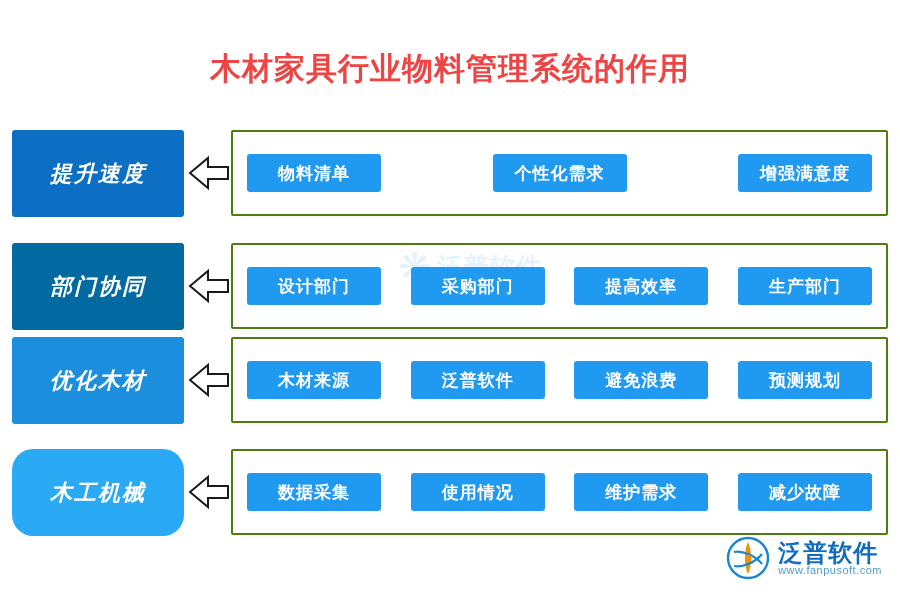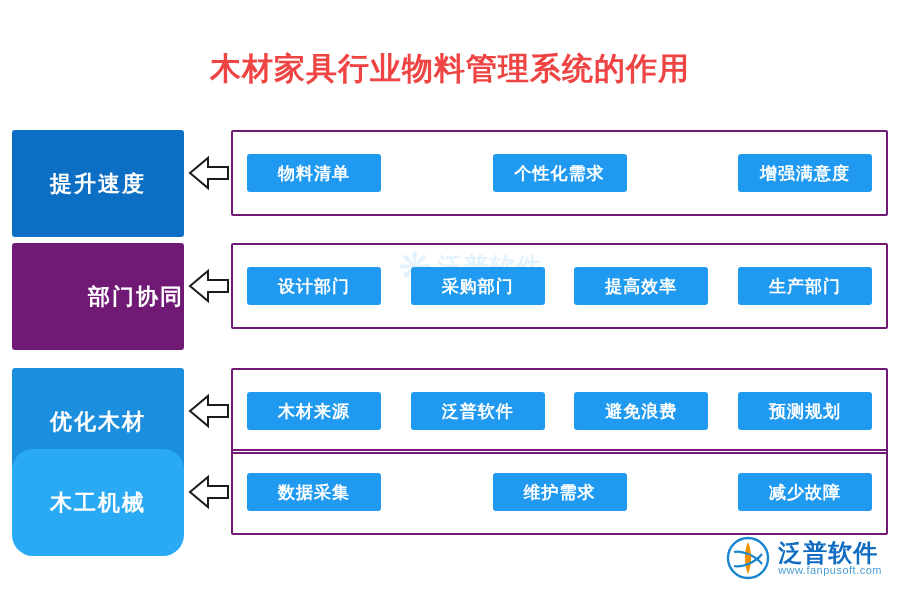--- a/index.html
+++ b/index.html
@@ -31,63 +31,64 @@
 
   
   .row {
     position: absolute;
     left: 0;
     width: 900px;
     height: 86px;
   }
   .row-0 { top: 130px; }
   .row-1 { top: 243px; }
-  .row-2 { top: 337px; margin-top: 31px; }
+  .row-2 { top: 337px; }
   .row-3 { top: 449px; }
 
   
   .cat {
     position: absolute;
     left: 12px;
     top: 0;
     width: 172px;
-    height: 107px;
+    height: 87px;
     border-radius: 3px;
     display: flex;
     align-items: center;
     justify-content: center;
     color: #ffffff;
     font-size: 22px;
     font-weight: bold;
     letter-spacing: 2px;
     box-sizing: border-box;
+    font-style: italic;
   }
   .cat-0 { background: #0d6fc4; }
-  .cat-1 { background: #701a75; justify-content: flex-end; }
+  .cat-1 { background: #0369a1; }
   .cat-2 { background: #1b8ede; }
   .cat-3 { background: #2aa9f4; border-radius: 21px; }
 
   
   .arrow {
     position: absolute;
     left: 188px;
     top: 22px;
     width: 42px;
     height: 42px;
   }
   .arrow svg { display: block; }
 
   
   .group {
     position: absolute;
     left: 231px;
     top: 0;
     width: 657px;
     height: 86px;
-    border: 2px solid #701a75;
+    border: 2px solid #4d7c0f;
     border-radius: 2px;
     box-sizing: border-box;
     display: flex;
     align-items: center;
     justify-content: space-between;
     padding: 0 14px;
   }
   .chip {
     flex: 0 0 auto;
     width: 134px;
@@ -242,20 +243,23 @@
   <div class="arrow">
     <svg width="42" height="42" viewBox="0 0 42 42">
       <polygon points="2,21 20,6 20,15 40,15 40,27 20,27 20,36" fill="#ffffff" stroke="#1b1b1b" stroke-width="2" stroke-linejoin="miter"></polygon>
     </svg>
   </div>
   <div class="group">
     <div class="chip">
         <span>数据采集</span>
       </div>
     <div class="chip">
+        <span>使用情况</span>
+      </div>
+    <div class="chip">
         <span>维护需求</span>
       </div>
     <div class="chip">
         <span>减少故障</span>
       </div>
   </div>
 </div>
 
 <div class="watermark">
   <span class="wm-mark">❋</span>

